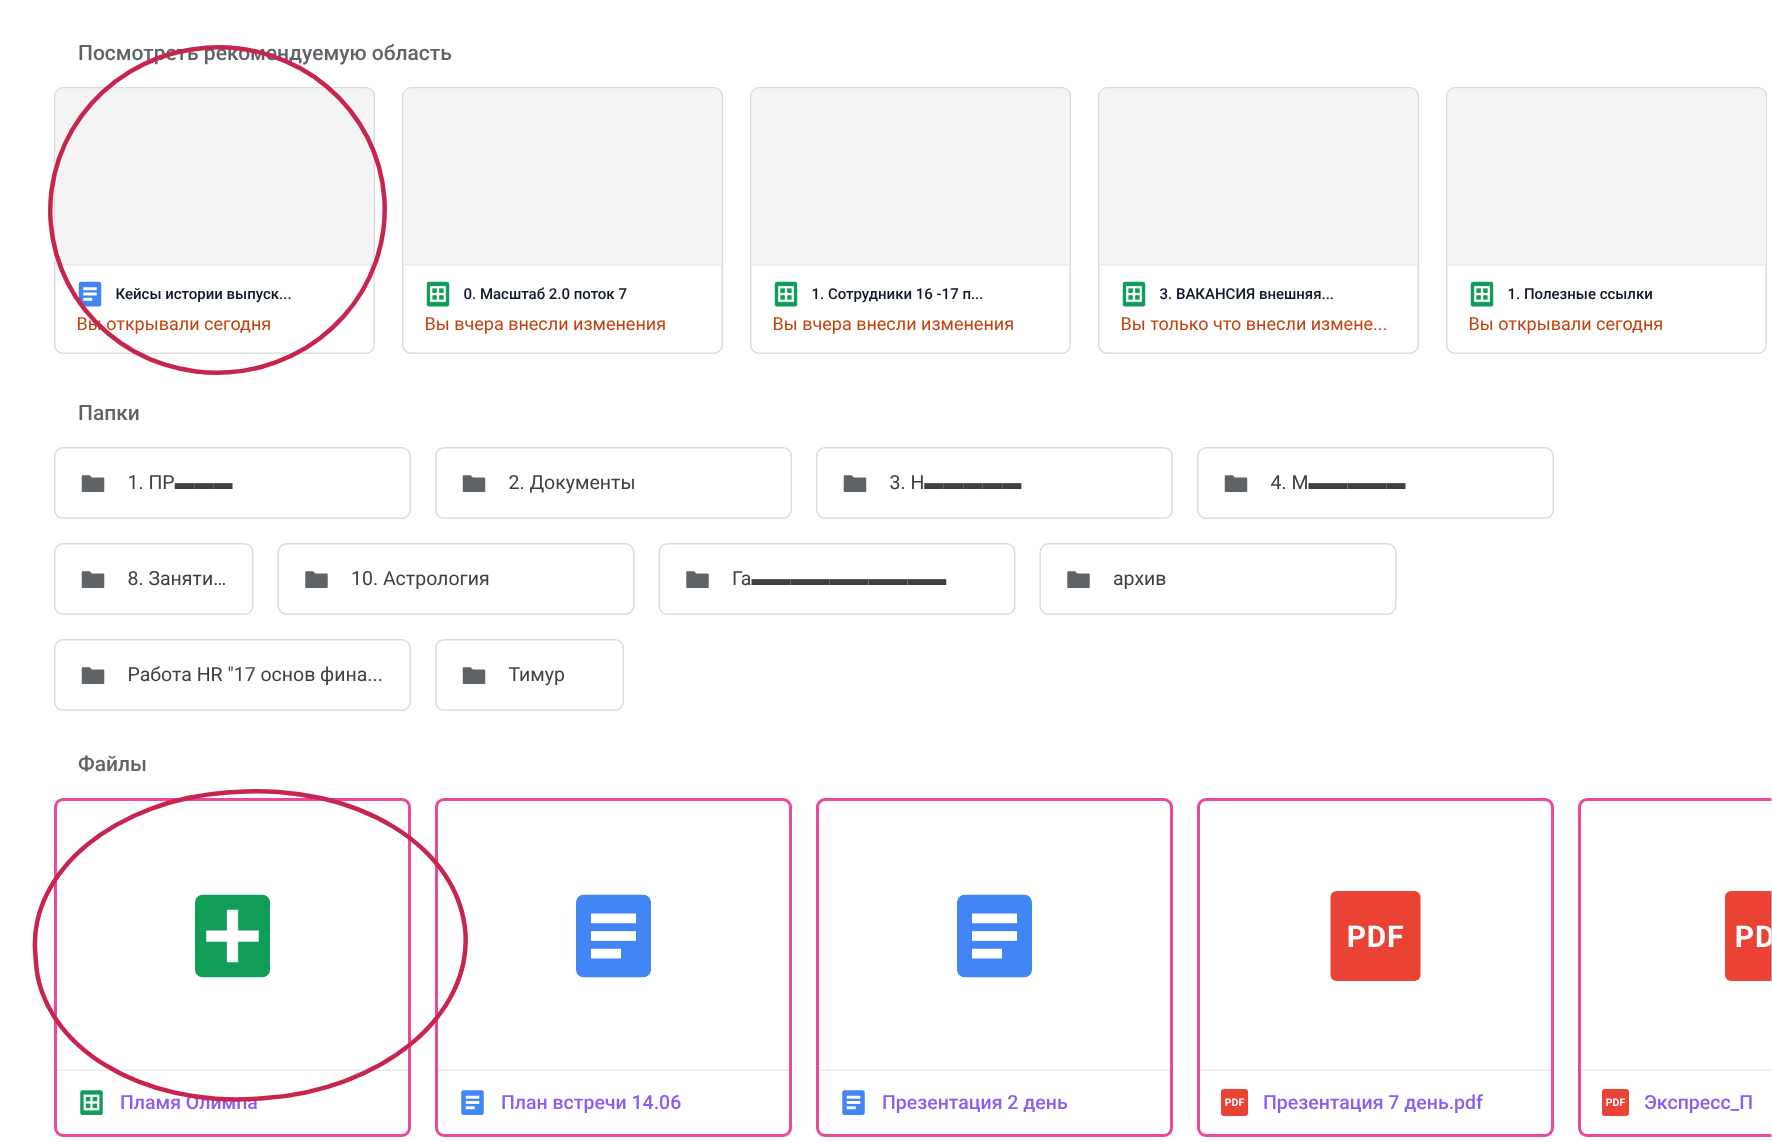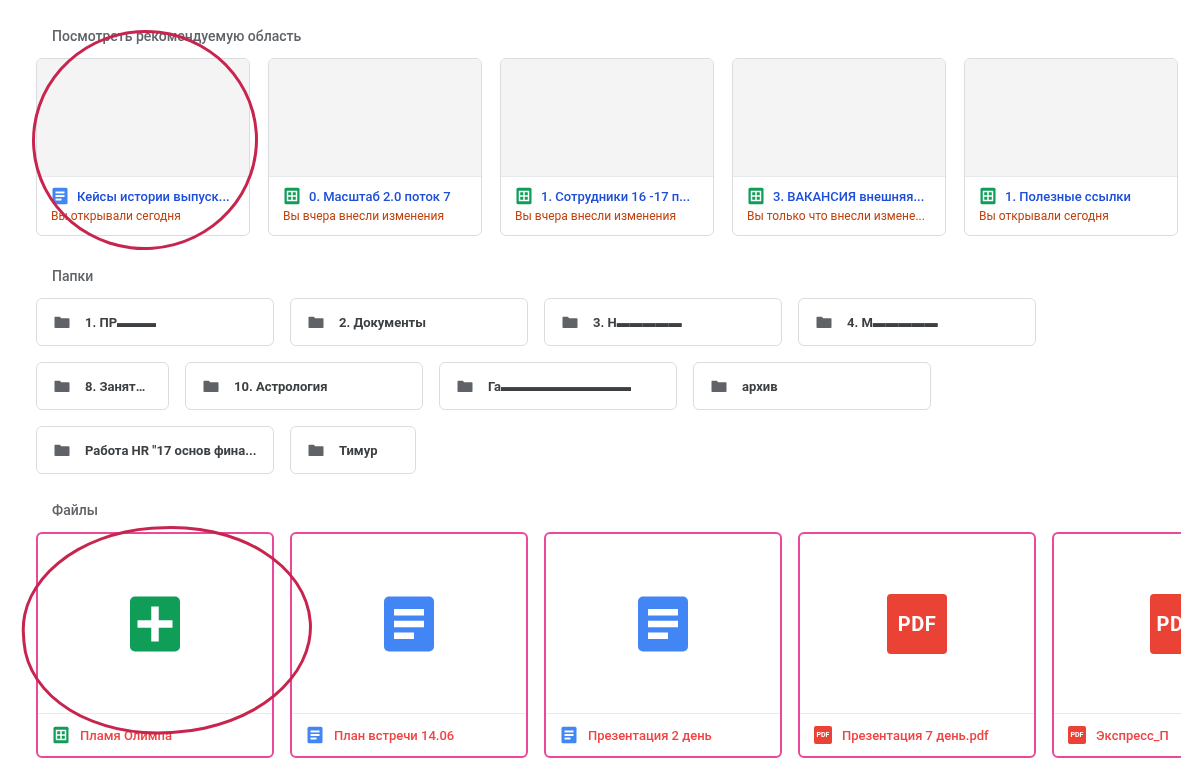--- a/index.html
+++ b/index.html
@@ -41,23 +41,23 @@
   .suggest-meta {
     padding: 10px 14px 12px;
   }
   .suggest-title-row {
     display: flex;
     align-items: center;
     gap: 8px;
     margin-bottom: 4px;
   }
   .suggest-title {
-    font-size: 13px;
+    font-size: 10px;
     font-weight: 500;
-    color: #1d4ed8;
+    color: #0f172a;
     white-space: nowrap;
     overflow: hidden;
     text-overflow: ellipsis;
   }
   .suggest-sub {
     font-size: 12px;
     color: #c2410c;
     white-space: nowrap;
     overflow: hidden;
     text-overflow: ellipsis;
@@ -77,21 +77,21 @@
     border-radius: 6px;
     display: flex;
     align-items: center;
     padding: 0 16px;
     gap: 14px;
     flex: 0 0 auto;
     cursor: pointer;
   }
   .folder-name {
     font-size: 13px;
-    font-weight: 700;
+    font-weight: 400;
     color: #3c4043;
     white-space: nowrap;
     overflow: hidden;
     text-overflow: ellipsis;
   }
 
   
   .file-grid {
     display: flex;
     gap: 16px;
@@ -112,21 +112,21 @@
   }
   .file-meta {
     padding: 12px 14px;
     display: flex;
     align-items: center;
     gap: 10px;
   }
   .file-name {
     font-size: 13px;
     font-weight: 500;
-    color: #ef4444;
+    color: #8b5cf6;
     white-space: nowrap;
     overflow: hidden;
     text-overflow: ellipsis;
   }
 
   
   .ic { width: 18px; height: 18px; flex: 0 0 auto; }
   .ic-lg { width: 60px; height: 60px; }
   .ic-pdf {
     width: 60px; height: 60px;

